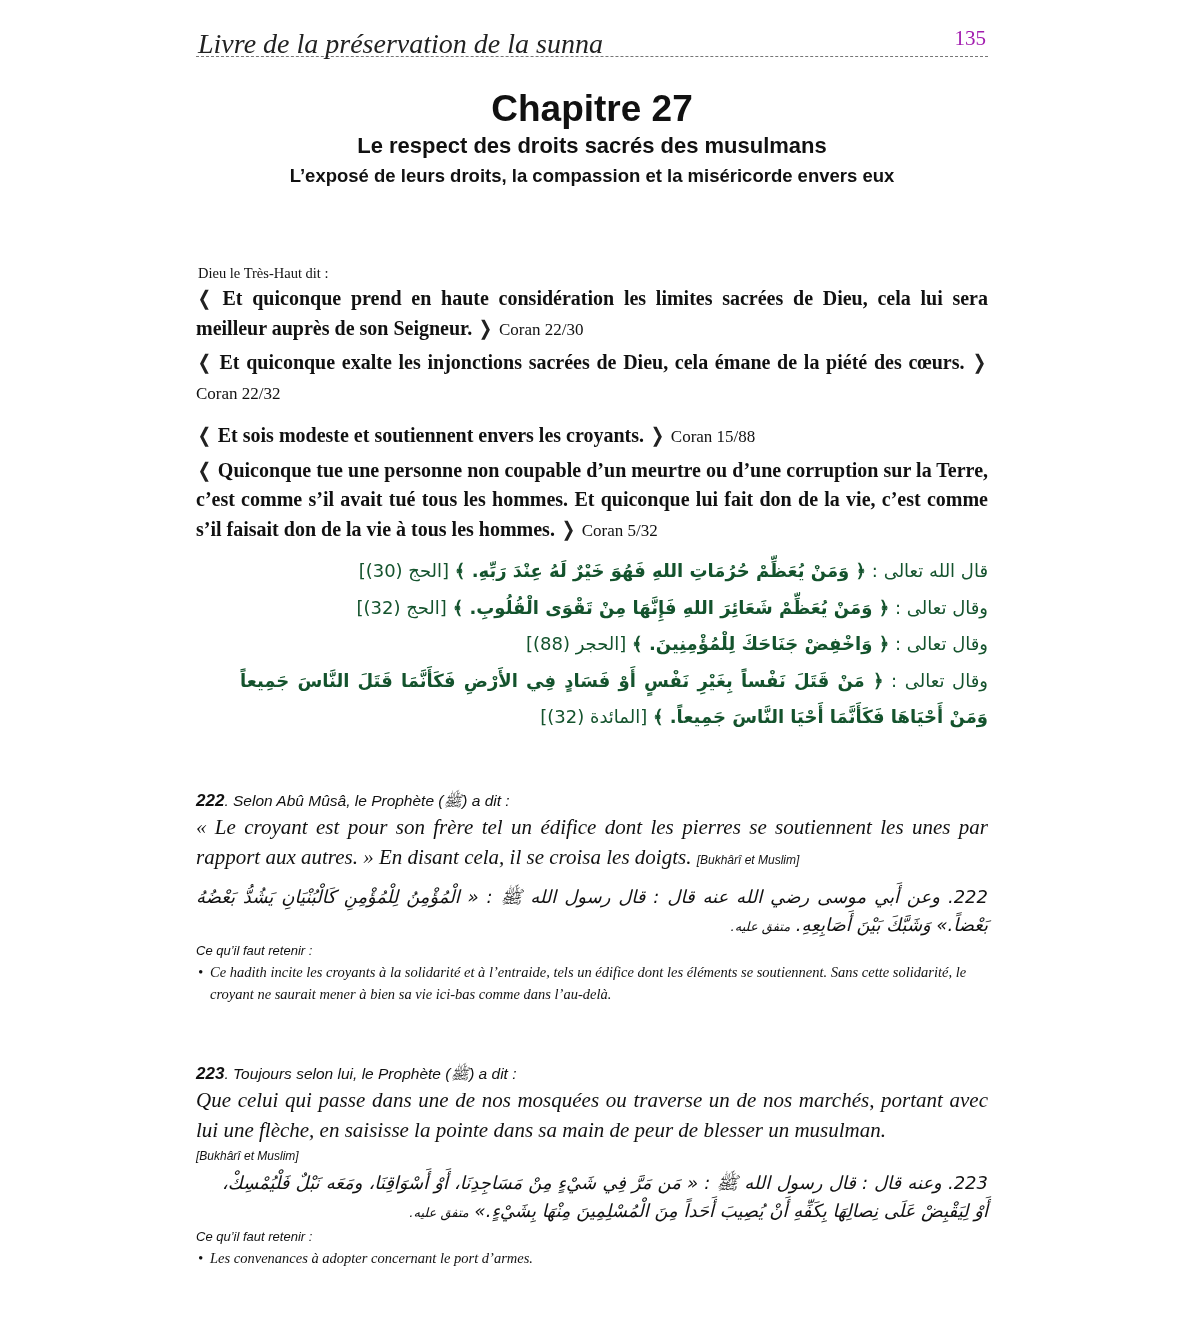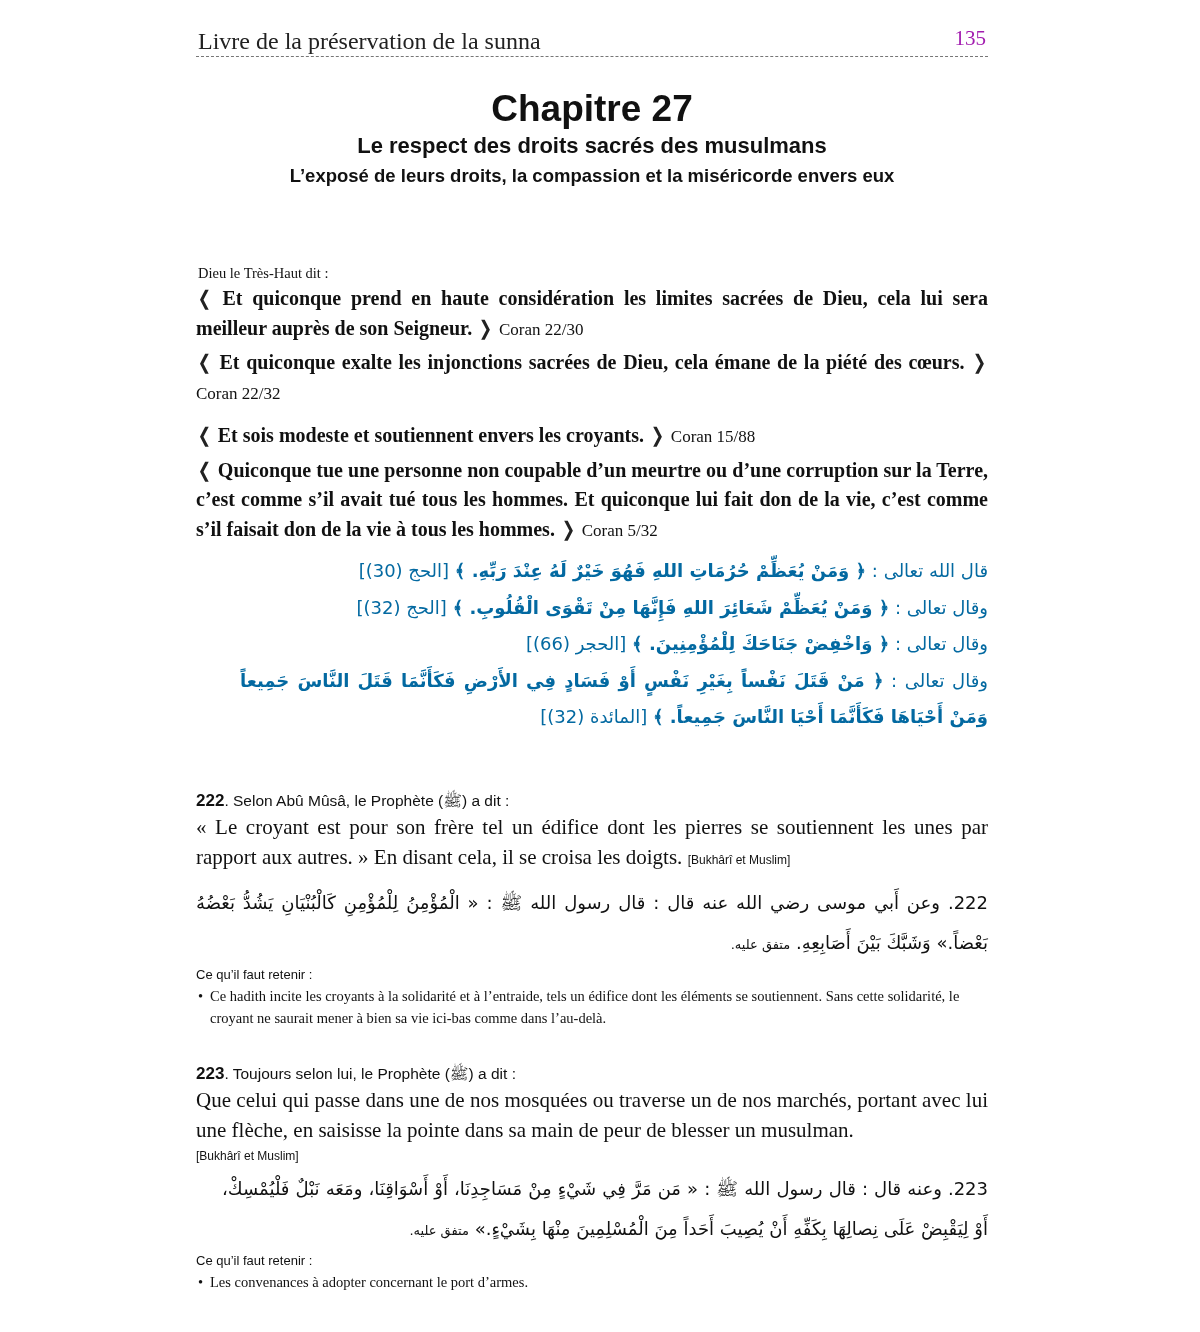--- a/index.html
+++ b/index.html
@@ -4,51 +4,51 @@
   <style>
     html, body { margin: 0; padding: 0; background: #ffffff; }
     body { width: 1200px; height: 1332px; position: relative; overflow: hidden; color: #111; }
     .page { position: absolute; left: 196px; top: 0; width: 792px; }
     .running-head {
       position: absolute; left: 0; top: 26px; width: 792px; height: 30px;
       border-bottom: 1.5px dashed #777;
     }
     .running-title {
       position: absolute; left: 2px; top: 2px;
-      font-family: "Liberation Serif", serif; font-size: 24px; color: #222;
+      font-family: "Liberation Serif", serif; font-style: italic; font-size: 28px; color: #222;
     }
     .page-number {
       position: absolute; right: 2px; top: 0px;
       font-family: "Liberation Serif", serif; font-size: 21px; color: #a21caf;
     }
     .chapter-head { position: absolute; left: 0; top: 90px; width: 792px; text-align: center; font-family: "Liberation Sans", sans-serif; font-weight: bold; }
     .chapter-num { font-size: 37px; line-height: 38px; }
     .chapter-title { font-size: 22px; line-height: 32px; margin-top: 2px; }
     .chapter-sub { font-size: 18.5px; line-height: 28px; }
     .chapter-ar { font-family: "DejaVu Sans", sans-serif; font-size: 21px; line-height: 36px; direction: rtl; font-weight: bold; }
     .intro { position: absolute; left: 2px; top: 265px; font-family: "Liberation Serif", serif; font-size: 14.5px; }
     .verses { position: absolute; left: 0; top: 284px; width: 792px; }
     .verse {
       font-family: "Liberation Serif", serif; font-size: 20px; font-weight: bold;
       line-height: 29.5px; text-align: justify; margin-bottom: 4px; color: #111;
     }
     .verse .ref { font-weight: normal; font-size: 17px; }
     .orn { font-weight: normal; font-size: 20px; color: #222; display: inline-block; transform: scaleX(0.8); }
 
     .arabic-block { position: absolute; left: 0; top: 553px; width: 792px; direction: rtl; text-align: right; font-family: "DejaVu Sans", sans-serif; }
-    .ar-line { font-size: 18px; line-height: 36.5px; color: #0369a1; margin-left: 44px; }
+    .ar-line { font-size: 18px; line-height: 36.5px; color: #14532d; margin-left: 44px; }
     .ar-line .q { font-weight: bold; }
 
-    .hadith { position: absolute; left: 0; width: 792px; }
+    .hadith { position: absolute; left: 0; width: 792px; font-style: italic; }
     .h-head { font-family: "Liberation Sans", sans-serif; font-size: 15.5px; line-height: 22px; }
     .h-head .num { font-weight: bold; font-size: 17px; }
     .h-text { font-family: "Liberation Serif", serif; font-size: 21px; line-height: 30px; text-align: justify; }
     .h-src { font-family: "Liberation Sans", sans-serif; font-size: 12px; }
     .h-src-line { font-family: "Liberation Sans", sans-serif; font-size: 12px; line-height: 22px; }
-    .h-ar { direction: rtl; text-align: justify; text-align-last: right; font-family: "DejaVu Sans", sans-serif; font-size: 18px; line-height: 40px; margin-top: 8px; }
+    .h-ar { direction: rtl; text-align: justify; text-align-last: right; font-family: "DejaVu Sans", sans-serif; font-size: 18px; line-height: 28px; margin-top: 8px; }
     .h-ar .src { font-size: 13px; }
     .retain-title { font-family: "Liberation Sans", sans-serif; font-size: 13px; line-height: 20px; }
     .bullet { font-family: "Liberation Serif", serif; font-size: 14.5px; line-height: 22px; padding-left: 14px; text-indent: -12px; }
     .bullet-dot { display: inline-block; width: 12px; text-indent: 0; }
   </style>
 </head>
 <body>
 
 <div class="page">
 
@@ -99,21 +99,21 @@
       <span>[الحج (30)]</span>
     </div>
     <div class="ar-line">
       <span>وقال تعالى :</span>
       <span class="q">﴿ وَمَنْ يُعَظِّمْ شَعَائِرَ اللهِ فَإِنَّهَا مِنْ تَقْوَى الْقُلُوبِ. ﴾</span>
       <span>[الحج (32)]</span>
     </div>
     <div class="ar-line">
       <span>وقال تعالى :</span>
       <span class="q">﴿ وَاخْفِضْ جَنَاحَكَ لِلْمُؤْمِنِينَ. ﴾</span>
-      <span>[الحجر (66)]</span>
+      <span>[الحجر (88)]</span>
     </div>
     <div class="ar-line" style="text-align: justify; text-align-last: right;">
       <span>وقال تعالى :</span>
       <span class="q">﴿ مَنْ قَتَلَ نَفْساً بِغَيْرِ نَفْسٍ أَوْ فَسَادٍ فِي الأَرْضِ فَكَأَنَّمَا قَتَلَ النَّاسَ جَمِيعاً وَمَنْ أَحْيَاهَا فَكَأَنَّمَا أَحْيَا النَّاسَ جَمِيعاً. ﴾</span>
       <span>[المائدة (32)]</span>
     </div>
   </div>
 
   <div class="hadith" style="top: 790px;">
     <div class="h-head">

